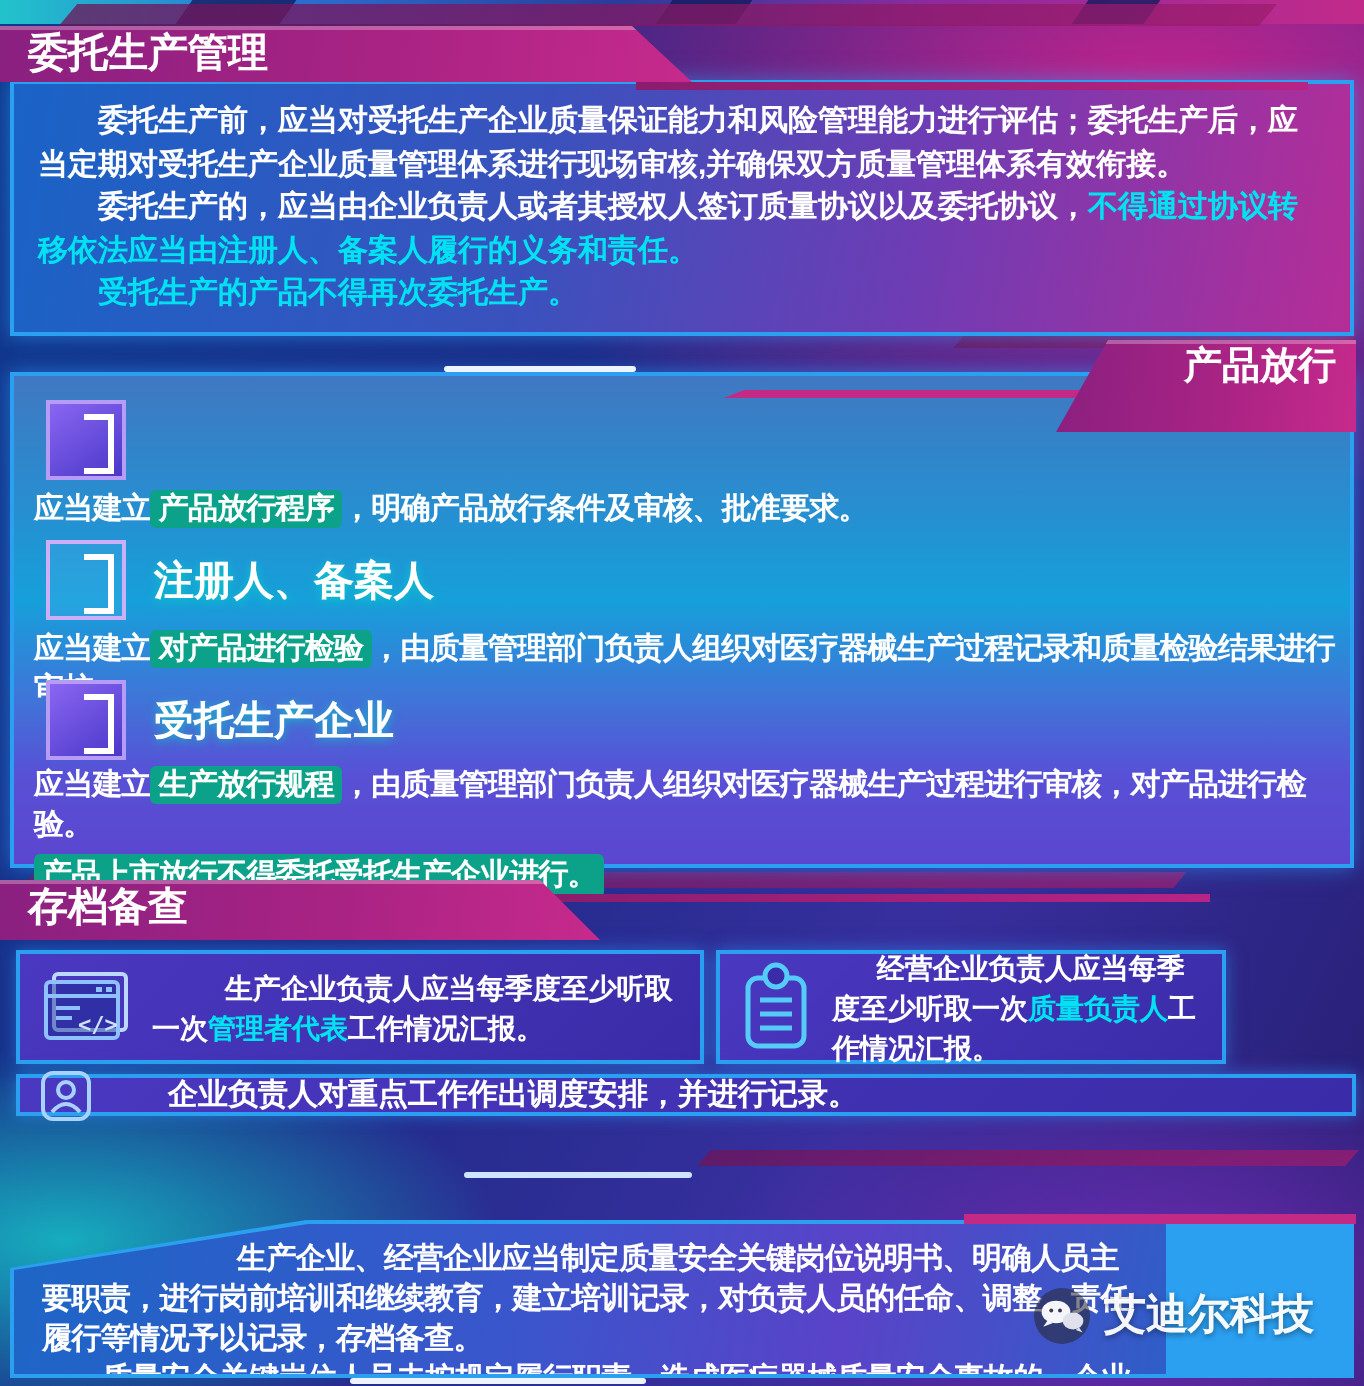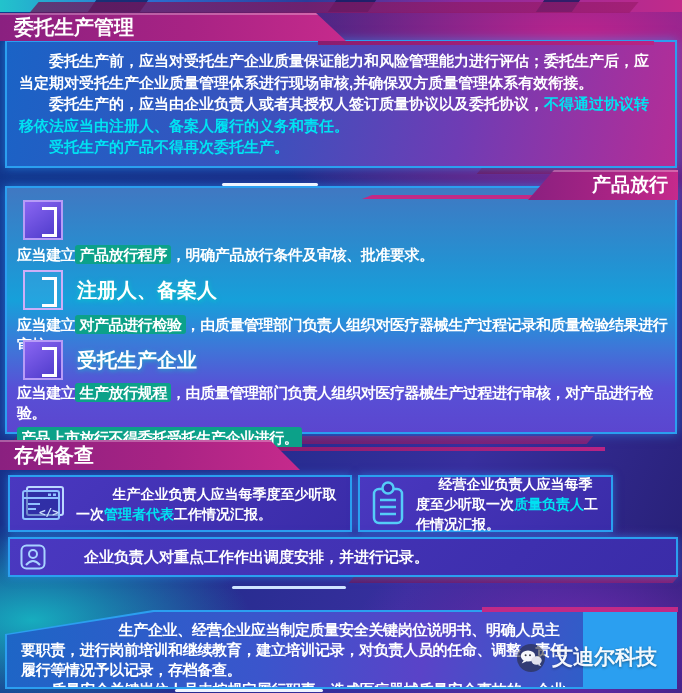--- a/index.html
+++ b/index.html
@@ -17,26 +17,26 @@
   .top-strip{position:absolute;left:0;top:0;width:100%;height:12px;
     background:linear-gradient(90deg,#22c3cc 0%,#2b72d4 20%,#2a3c9a 45%,#8c2a9e 68%,#c22a8a 100%)}
   .strip-notch{position:absolute;top:0;height:12px;background:#141a5e;opacity:.8;transform:skewX(-35deg)}
   .n1{left:92px;width:52px}.n2{left:332px;width:40px}.n3{left:540px;width:36px}
   .back-strip{position:absolute;background:linear-gradient(90deg,#6e1458,#9c1c6e);opacity:.75;transform:skewX(-40deg);transform-origin:left}
   #back1{left:34px;top:2px;width:600px;height:11px}
   #back2{left:480px;top:166px;width:196px;height:8px}
   #back3{left:14px;top:436px;width:576px;height:8px}
   #back4{left:352px;top:575px;width:324px;height:8px}
   
-  .banner{position:absolute;display:flex;align-items:center;color:#fff;
+  .banner{position:absolute;display:flex;color:#fff;
     background:linear-gradient(95deg,#8a2080 0%,#a82384 55%,#c62a8c 100%);
     box-shadow:inset 0 2px 0 rgba(255,255,255,.28);z-index:6;white-space:nowrap}
   #banner1{left:0;top:13px;width:346px;height:28px;padding-left:14px;font-size:20px;
     clip-path:polygon(0 0,calc(100% - 30px) 0,100% 100%,0 100%)}
-  #banner2{right:4px;top:170px;width:150px;height:30px;justify-content:flex-end;padding-right:10px;font-size:19px;
+  #banner2{right:4px;top:170px;width:150px;height:46px;justify-content:flex-end;padding-right:10px;font-size:19px;
     clip-path:polygon(0 100%,26px 0,100% 0,100% 100%)}
   #banner3{left:0;top:440px;width:300px;height:30px;padding-left:14px;font-size:20px;
     clip-path:polygon(0 0,calc(100% - 30px) 0,100% 100%,0 100%)}
   #banner4{right:4px;top:578px;width:310px;height:31px;justify-content:flex-end;padding-right:12px;font-size:18px;
     clip-path:polygon(0 100%,28px 0,100% 0,100% 100%)}
   .ext-line{position:absolute;height:4px;background:linear-gradient(90deg,#8a1d6e,#b82484);z-index:5}
   #ext1{left:318px;top:41px;width:336px}
   #ext3{left:275px;top:447px;width:330px}
   #pre2{left:362px;top:193px;width:302px;background:#c22a86;clip-path:polygon(10px 0,100% 0,100% 100%,0 100%)}
   #ext4{left:482px;top:607px;width:196px;height:5px;background:#c22a86}
@@ -62,21 +62,21 @@
   #row1{top:12px}#row2{top:82px}#row3{top:152px}
   .ptext{position:absolute;left:10px;right:4px;font-size:15px;line-height:20px;letter-spacing:-0.4px}
   #t1{top:57px}#t2{top:127px}#t3{top:195px}
   .hl{background:#0ca189;padding:1px 4px;border-radius:3px}
   .hl-line{display:inline-block;margin-top:4px}
   
   .sbox{position:absolute;border:2px solid #2b9ff0;display:flex;align-items:center;gap:10px;padding:4px 10px;
     background:linear-gradient(135deg,#4a38c0,#3a2ca8);box-shadow:0 0 8px rgba(40,160,255,.5);z-index:3}
   #box1{left:8px;top:475px;width:344px;height:57px}
   #box2{left:358px;top:475px;width:255px;height:57px}
-  #box3{left:8px;top:537px;width:670px;height:40px;font-size:15px}
+  #box3{left:8px;top:537px;width:670px;height:21px;font-size:15px}
   .sbox .txt{font-size:14px;line-height:20px}
   #box1 .txt{text-indent:2.6em}
   #box2 .txt{text-indent:1.6em}
   .icon-wrap{flex:0 0 auto;display:flex;align-items:center;justify-content:center}
   
   #panel4-border{position:absolute;left:5px;top:610px;width:672px;height:79px;background:#2b9ff0;
     clip-path:polygon(0 24px,148px 0,100% 0,100% 100%,0 100%);z-index:3;
     filter:drop-shadow(0 0 6px rgba(40,160,255,.5))}
   #panel4{position:absolute;left:2px;top:2px;width:576px;height:75px;padding:8px 14px 0 14px;
     background:linear-gradient(100deg,#1d66c6 0%,#3b55cc 45%,#5a43c8 72%,#2f5ec8 100%);

